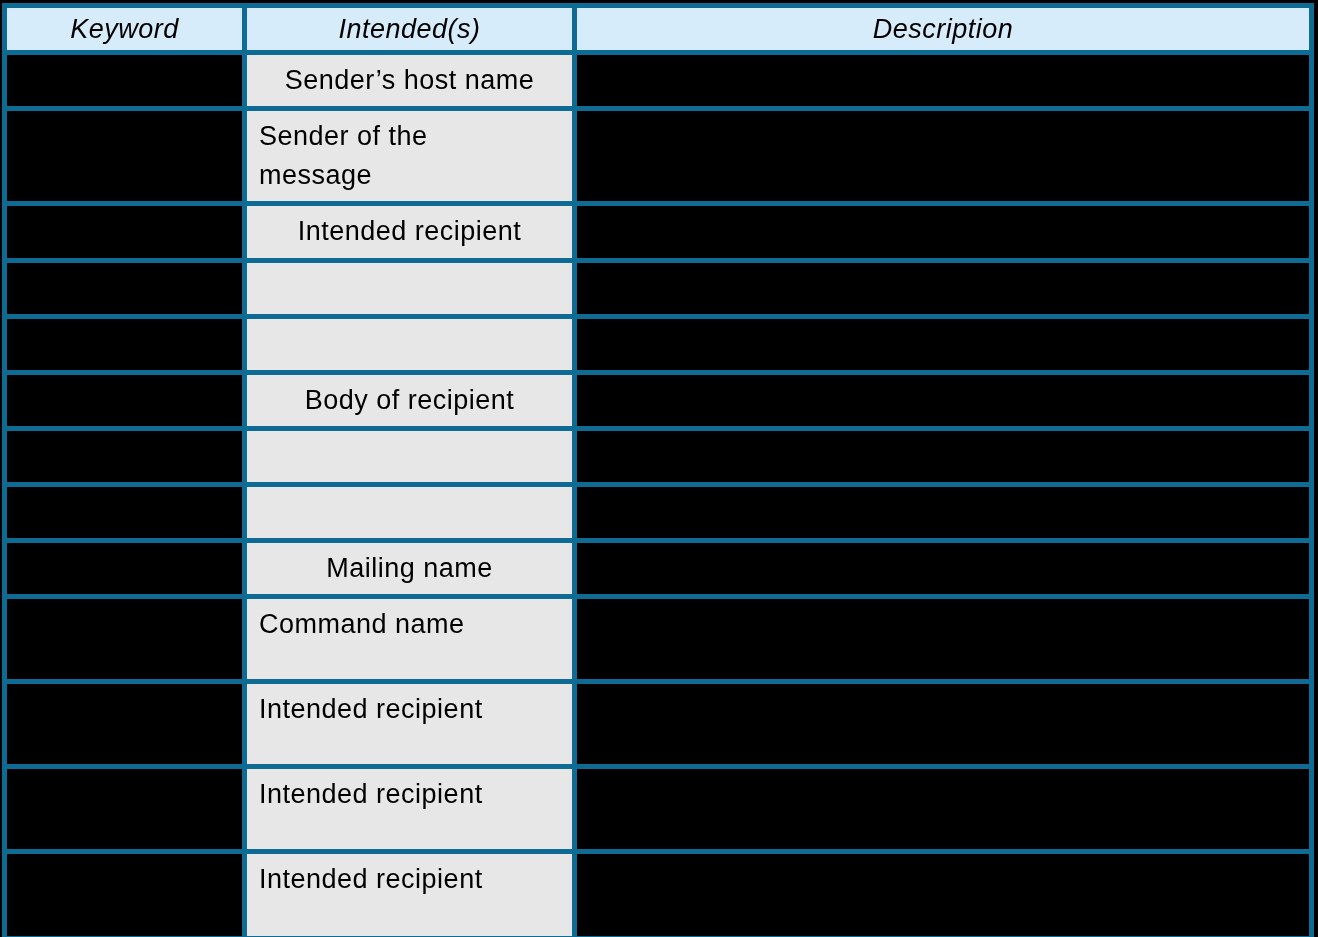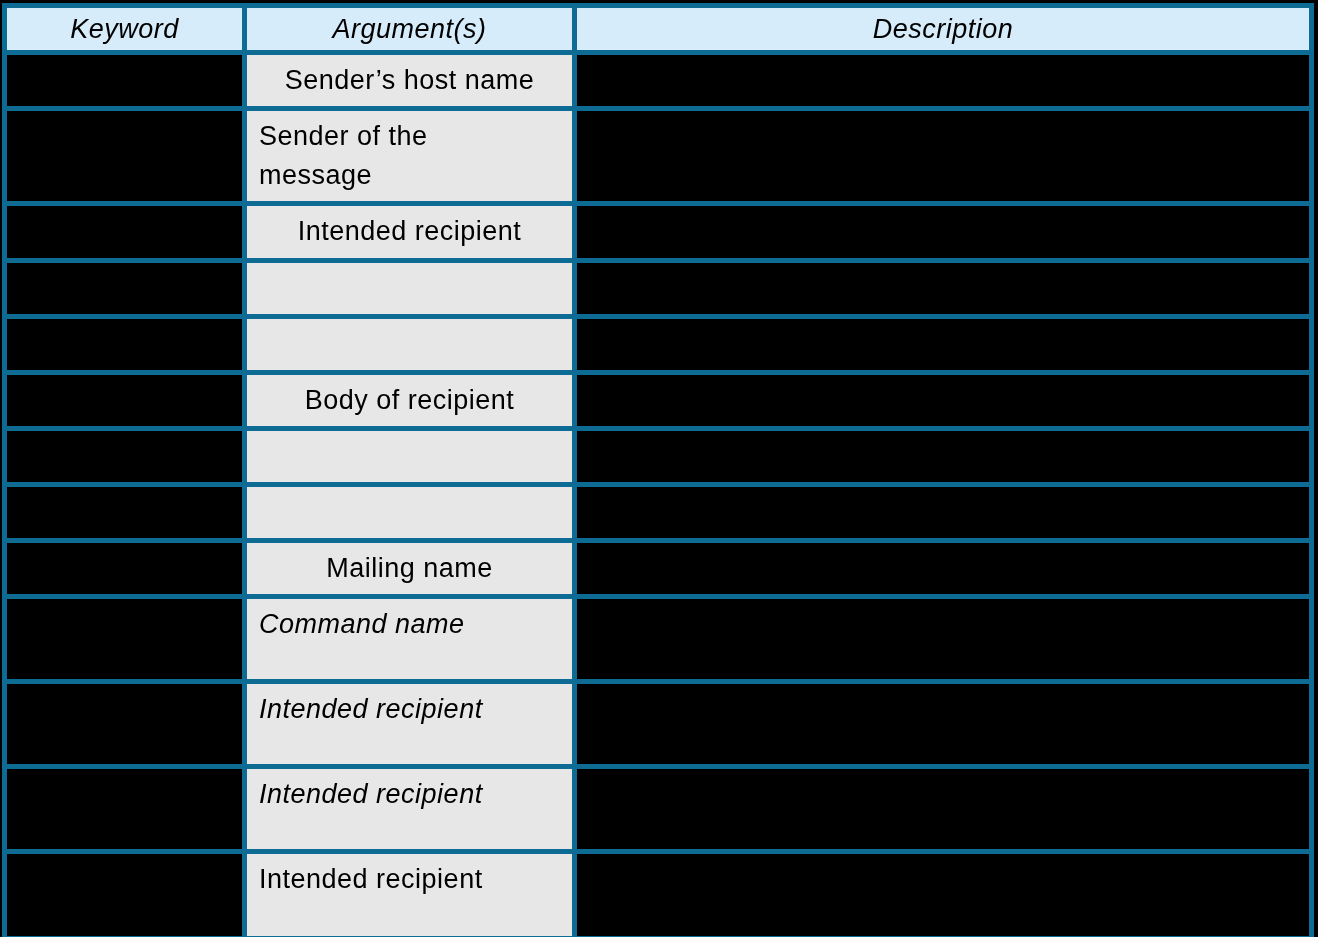--- a/index.html
+++ b/index.html
@@ -50,38 +50,38 @@
     background: #000000;
   }
   td.cell-gray {
     background: #e7e7e7;
   }
   td.cell-gray .txt {
     display: inline-block;
     max-width: 268px;
   }
   tr.r-short { height: 50px; text-align: center; }
-  tr.r-tall  { height: 85px; font-style: italic; }
+  tr.r-tall  { height: 85px; }
   tr.r-2     { height: 85px; }
   tr.r-last  { height: 87px; }
 </style>
 </head>
 <body>
 
 <div class="stage">
   <table class="kw-table">
     <colgroup>
       <col style="width:240px">
       <col style="width:330px">
       <col style="width:737px">
     </colgroup>
     <thead>
       <tr>
         <th>Keyword</th>
-        <th>Argument(s)</th>
+        <th>Intended(s)</th>
         <th>Description</th>
       </tr>
     </thead>
     <tbody>
       <tr class="r-short">
         <td class="cell-black"></td>
         <td class="cell-gray"><span class="txt">Sender’s host name</span></td>
         <td class="cell-black"></td>
       </tr>
       <tr class="r-2">

